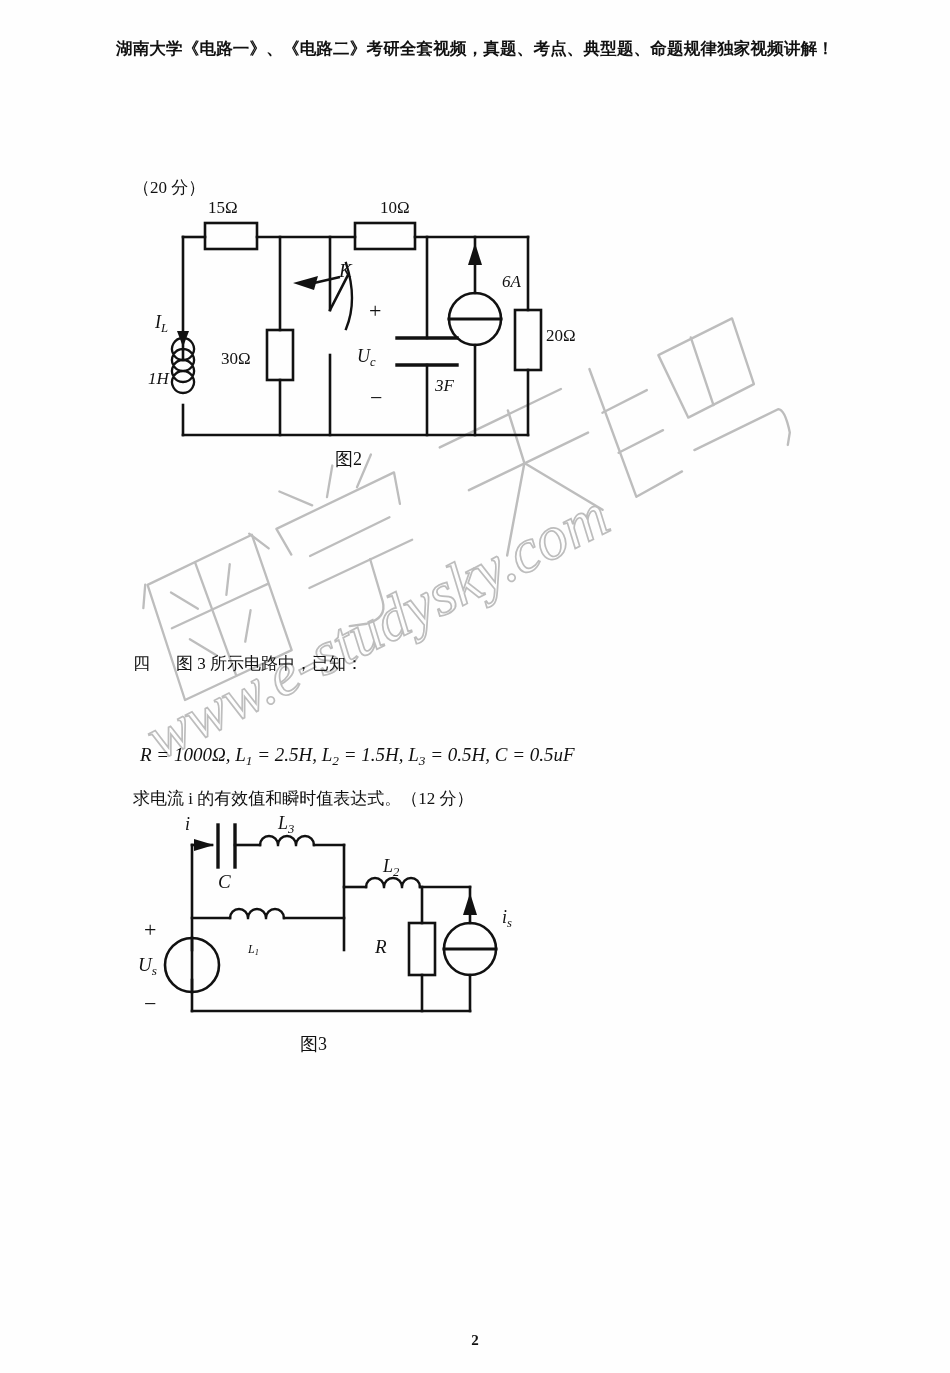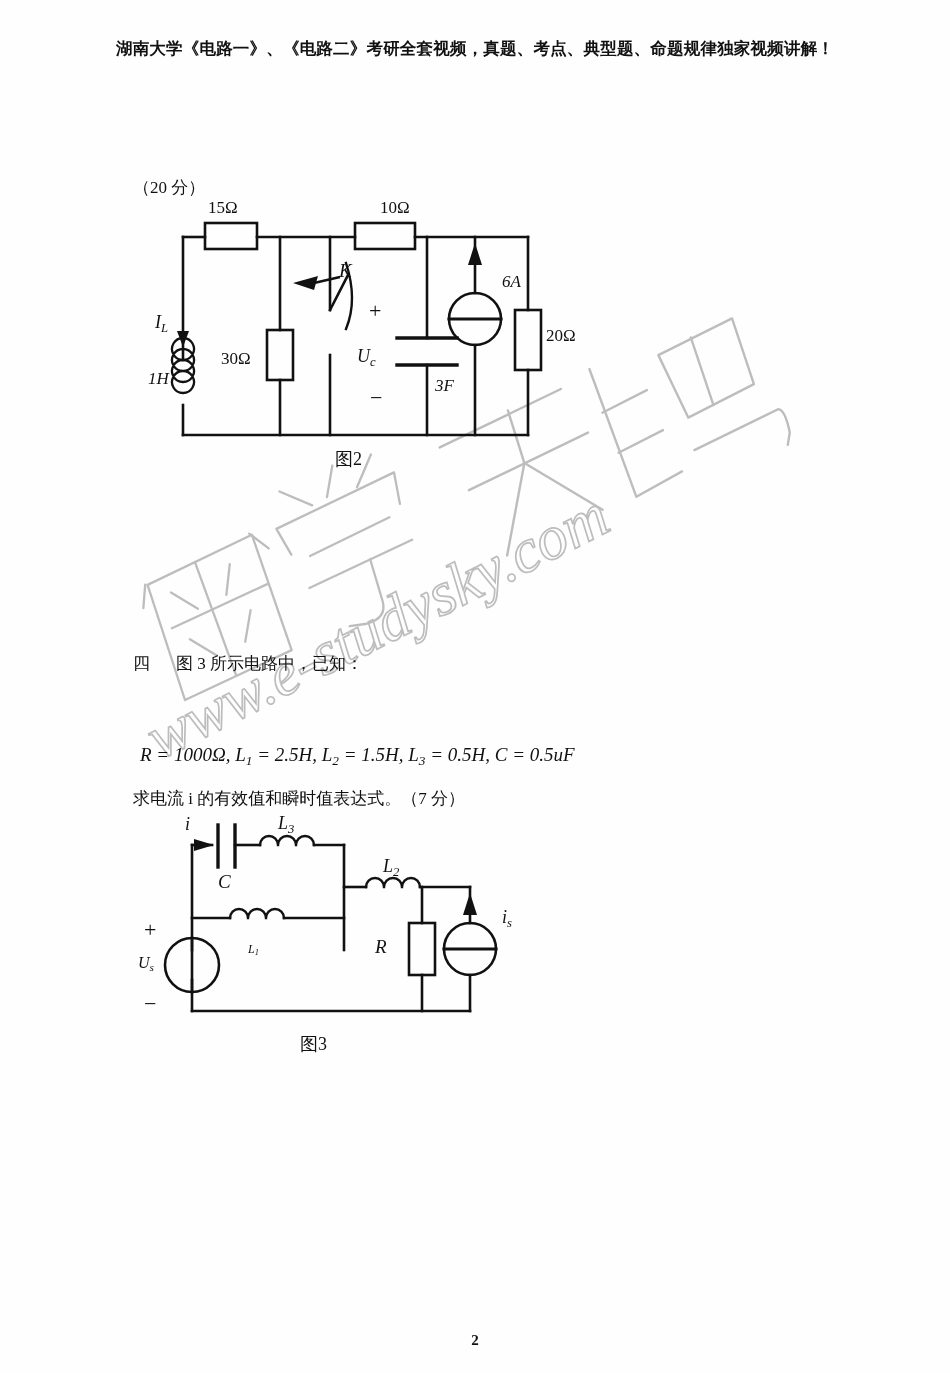--- a/index.html
+++ b/index.html
@@ -250,21 +250,21 @@
 
   <div class="q-line q4-head">
     <span>四</span><span class="indent-sp"></span><span>图 3 所示电路中，已知：</span>
   </div>
 
 
   <div class="q-line q4-eq2">
     <span>R = 1000Ω, L</span><span class="sub">1</span><span> = 2.5H, L</span><span class="sub">2</span><span> = 1.5H, L</span><span class="sub">3</span><span> = 0.5H, C = 0.5uF</span>
   </div>
 
-  <div class="q-line q4-ask">求电流 i 的有效值和瞬时值表达式。（7 分）</div>
+  <div class="q-line q4-ask">求电流 i 的有效值和瞬时值表达式。（12 分）</div>
 
   <div class="circuit" id="circuit3">
     <svg width="420" height="215" viewBox="0 0 420 215" xmlns="http://www.w3.org/2000/svg">
       <g stroke="#111" stroke-width="2.6" fill="none" stroke-linecap="square">
 
         <line x1="62" y1="30" x2="62" y2="135"></line>
         <line x1="62" y1="165" x2="62" y2="196"></line>
 
         <line x1="62" y1="196" x2="340" y2="196"></line>
 
@@ -322,21 +322,21 @@
     </div>
     <div class="clabel ital" style="left:118px; top:128px; font-size:12px;">
       <span>L</span><span class="sub">1</span>
     </div>
     <div class="clabel ital" style="left:245px; top:122px; font-size:19px;">R</div>
     <div class="clabel ital" style="left:372px; top:93px; font-size:18px;">
       <span>i</span><span class="sub">s</span>
     </div>
     <div class="clabel" style="left:14px; top:104px; font-size:22px;">+</div>
     <div class="clabel" style="left:14px; top:178px; font-size:22px;">−</div>
-    <div class="clabel ital" style="left:8px; top:140px; font-size:16px;">
+    <div class="clabel ital" style="left:8px; top:140px; font-size:19px;">
       <span>U</span><span class="sub">s</span>
     </div>
   </div>
 
   <div class="fig-caption" id="cap-fig3">图3</div>
 
   <div id="page-number">2</div>
 
 </div>
 

